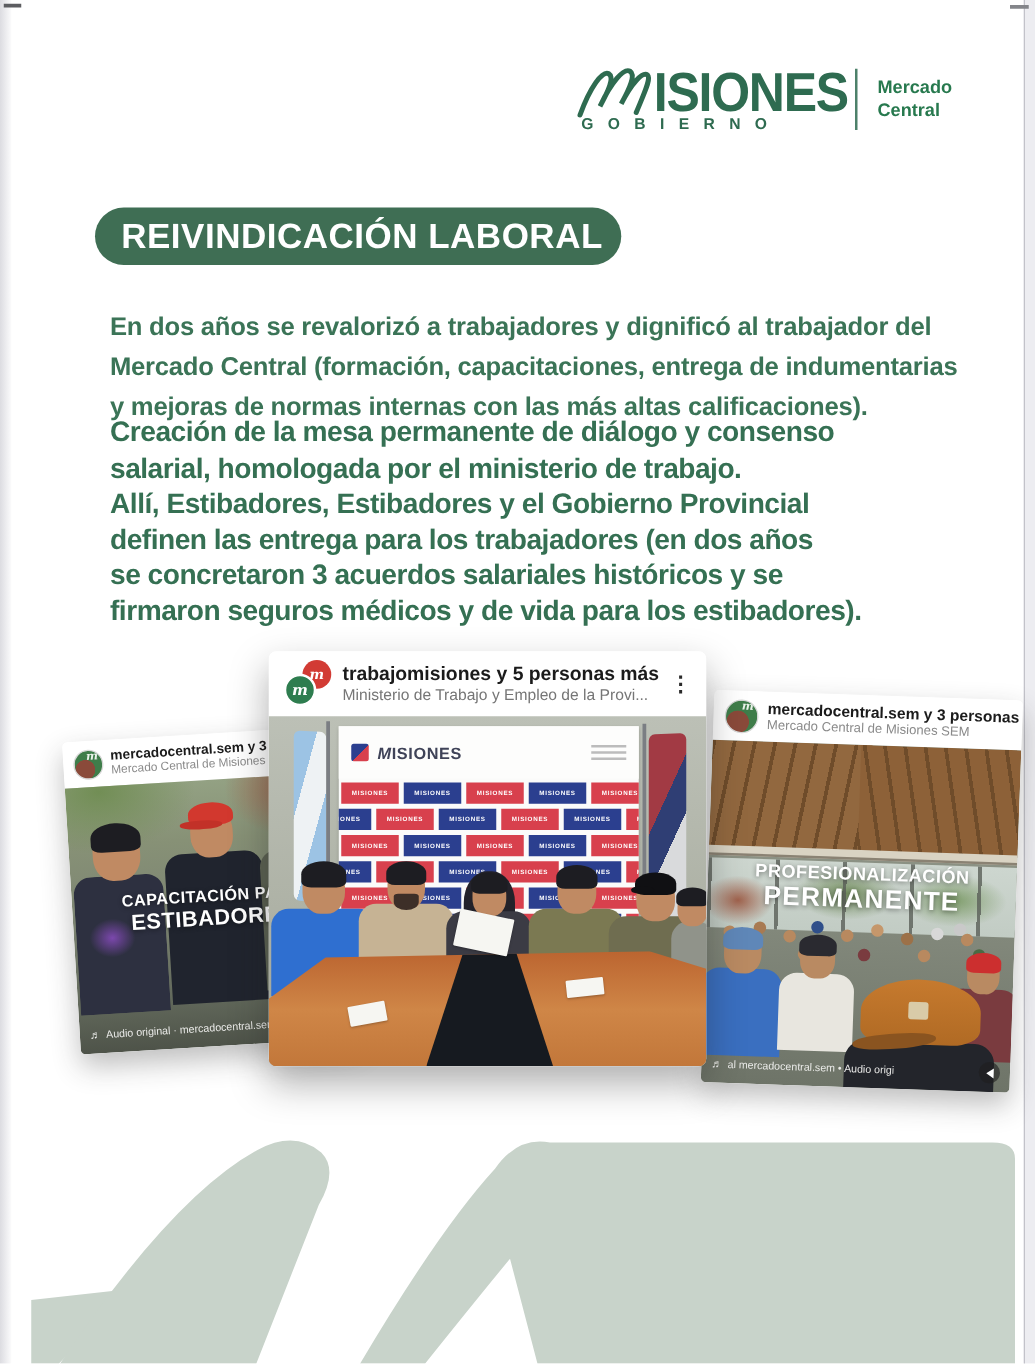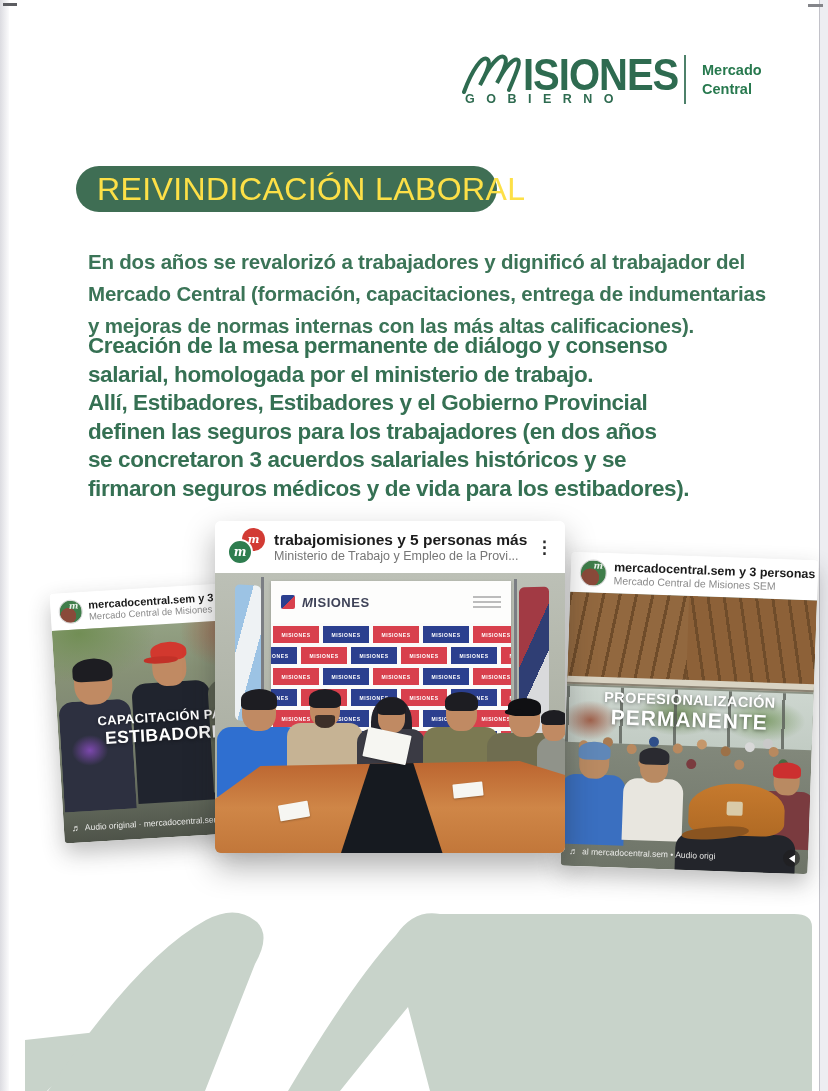--- a/index.html
+++ b/index.html
@@ -20,21 +20,21 @@
                 color:#2e6b50; letter-spacing:-1px; transform:scaleY(1.1); transform-origin:top left; }
   .logo-gobierno { position:absolute; left:465px; top:92px; font-size:12.5px; font-weight:700;
                    color:#2e6b50; letter-spacing:11.5px; white-space:nowrap; }
   .logo-divider  { position:absolute; left:684px; top:55px; width:2px; height:49px; background:#2e6b50; opacity:.85; }
   .logo-division { position:absolute; left:702px; top:61px; font-size:14.5px; font-weight:700;
                    color:#27794e; line-height:19px; white-space:pre-line; }
 
   
   .headline { position:absolute; left:76px; top:166px; width:421px; height:46px;
               background:#3f6e54; border-radius:23px; display:flex; align-items:center; padding-left:21px; }
-  .headline span { color:#fde047; font-size:32px; font-weight:400; letter-spacing:.4px; white-space:nowrap; }
+  .headline span { color:#ffffff; font-size:28px; font-weight:700; letter-spacing:.4px; white-space:nowrap; }
 
   
   .intro { position:absolute; left:88px; top:246px; }
   .intro div { font-size:20.5px; font-weight:700; line-height:32px; color:#3b7457;
                letter-spacing:-0.2px; white-space:nowrap; }
   .bodytx { position:absolute; left:88px; top:332px; }
   .bodytx div { font-size:22.5px; font-weight:800; line-height:28.5px; color:#357053;
                 letter-spacing:-0.4px; white-space:nowrap; }
 
   
@@ -238,21 +238,21 @@
 
   <div class="intro">
     <div>En dos años se revalorizó a trabajadores y dignificó al trabajador del</div>
     <div>Mercado Central (formación, capacitaciones, entrega de indumentarias</div>
     <div>y mejoras de normas internas con las más altas calificaciones).</div>
   </div>
   <div class="bodytx">
     <div>Creación de la mesa permanente de diálogo y consenso</div>
     <div>salarial, homologada por el ministerio de trabajo.</div>
     <div>Allí, Estibadores, Estibadores y el Gobierno Provincial</div>
-    <div>definen las seguros para los trabajadores (en dos años</div>
+    <div>definen las entrega para los trabajadores (en dos años</div>
     <div>se concretaron 3 acuerdos salariales históricos y se</div>
     <div>firmaron seguros médicos y de vida para los estibadores).</div>
   </div>
 
   <div class="card card-left">
     <div class="post-header ph-left">
       <div class="avatar-solo av-l"></div>
       <div class="ph-text">
         <div class="ph-title-s">mercadocentral.sem y 3 personas más</div>
         <div class="ph-sub-s">Mercado Central de Misiones SEM</div>

